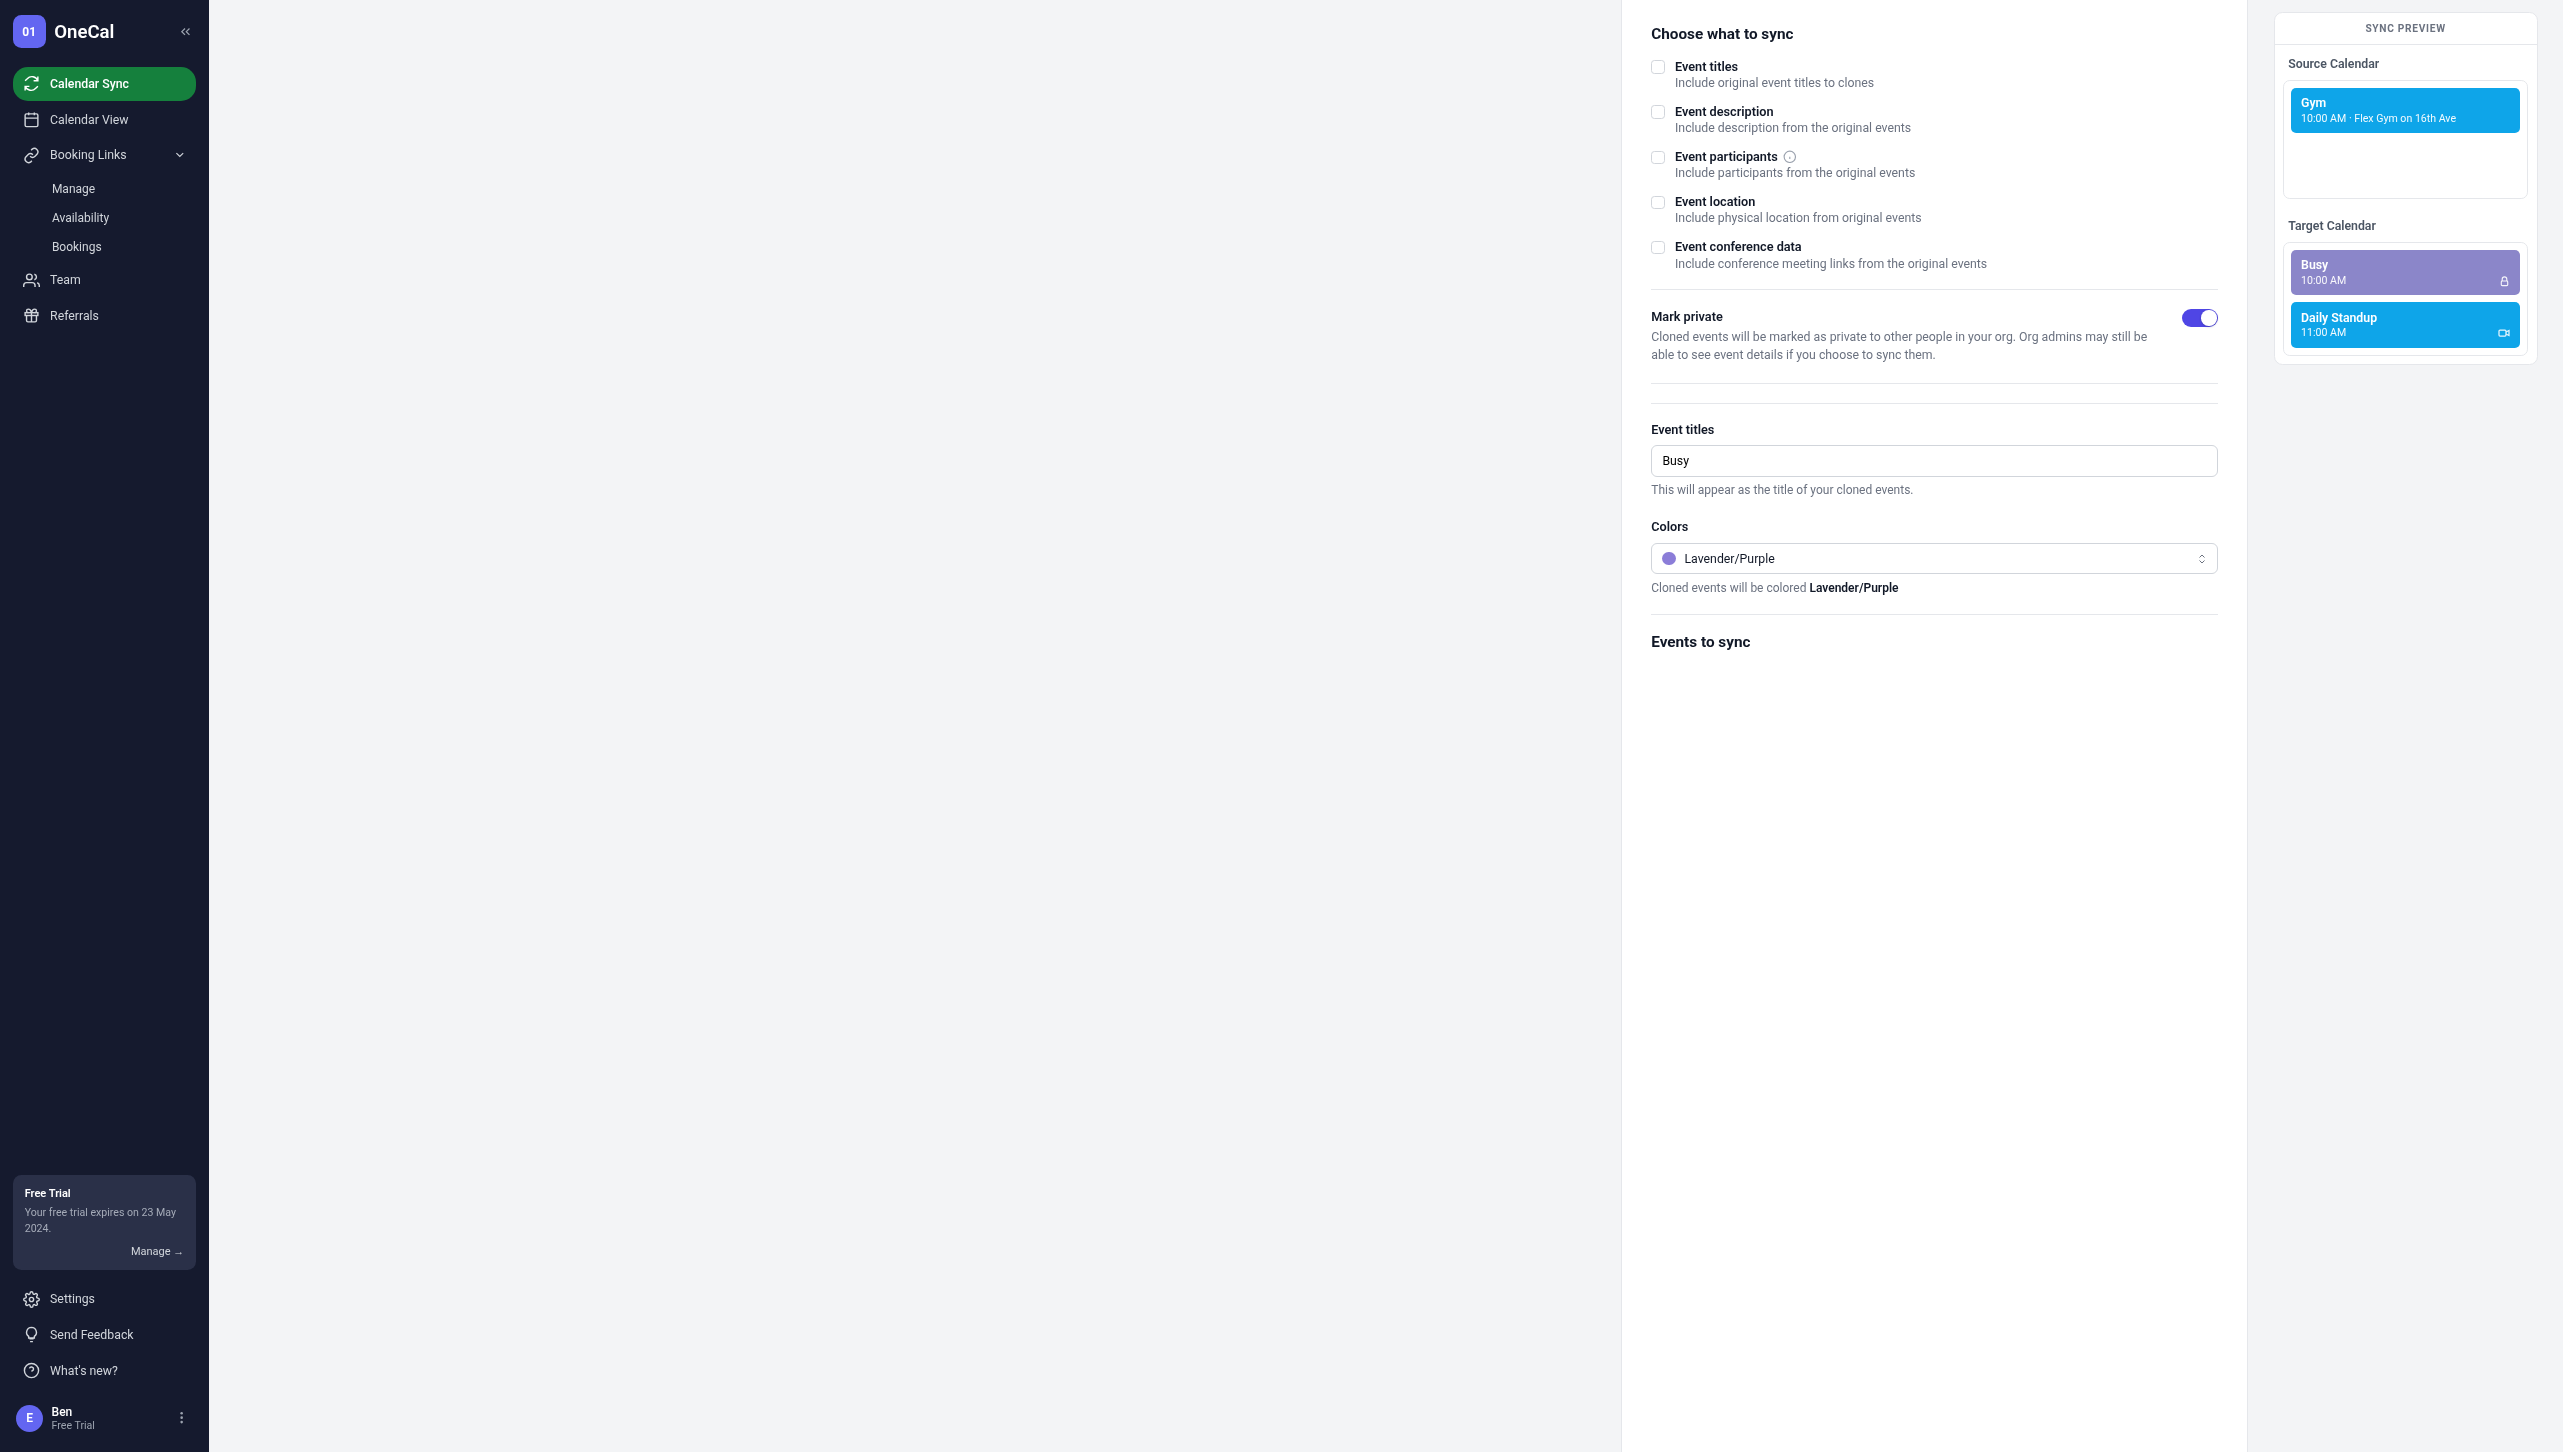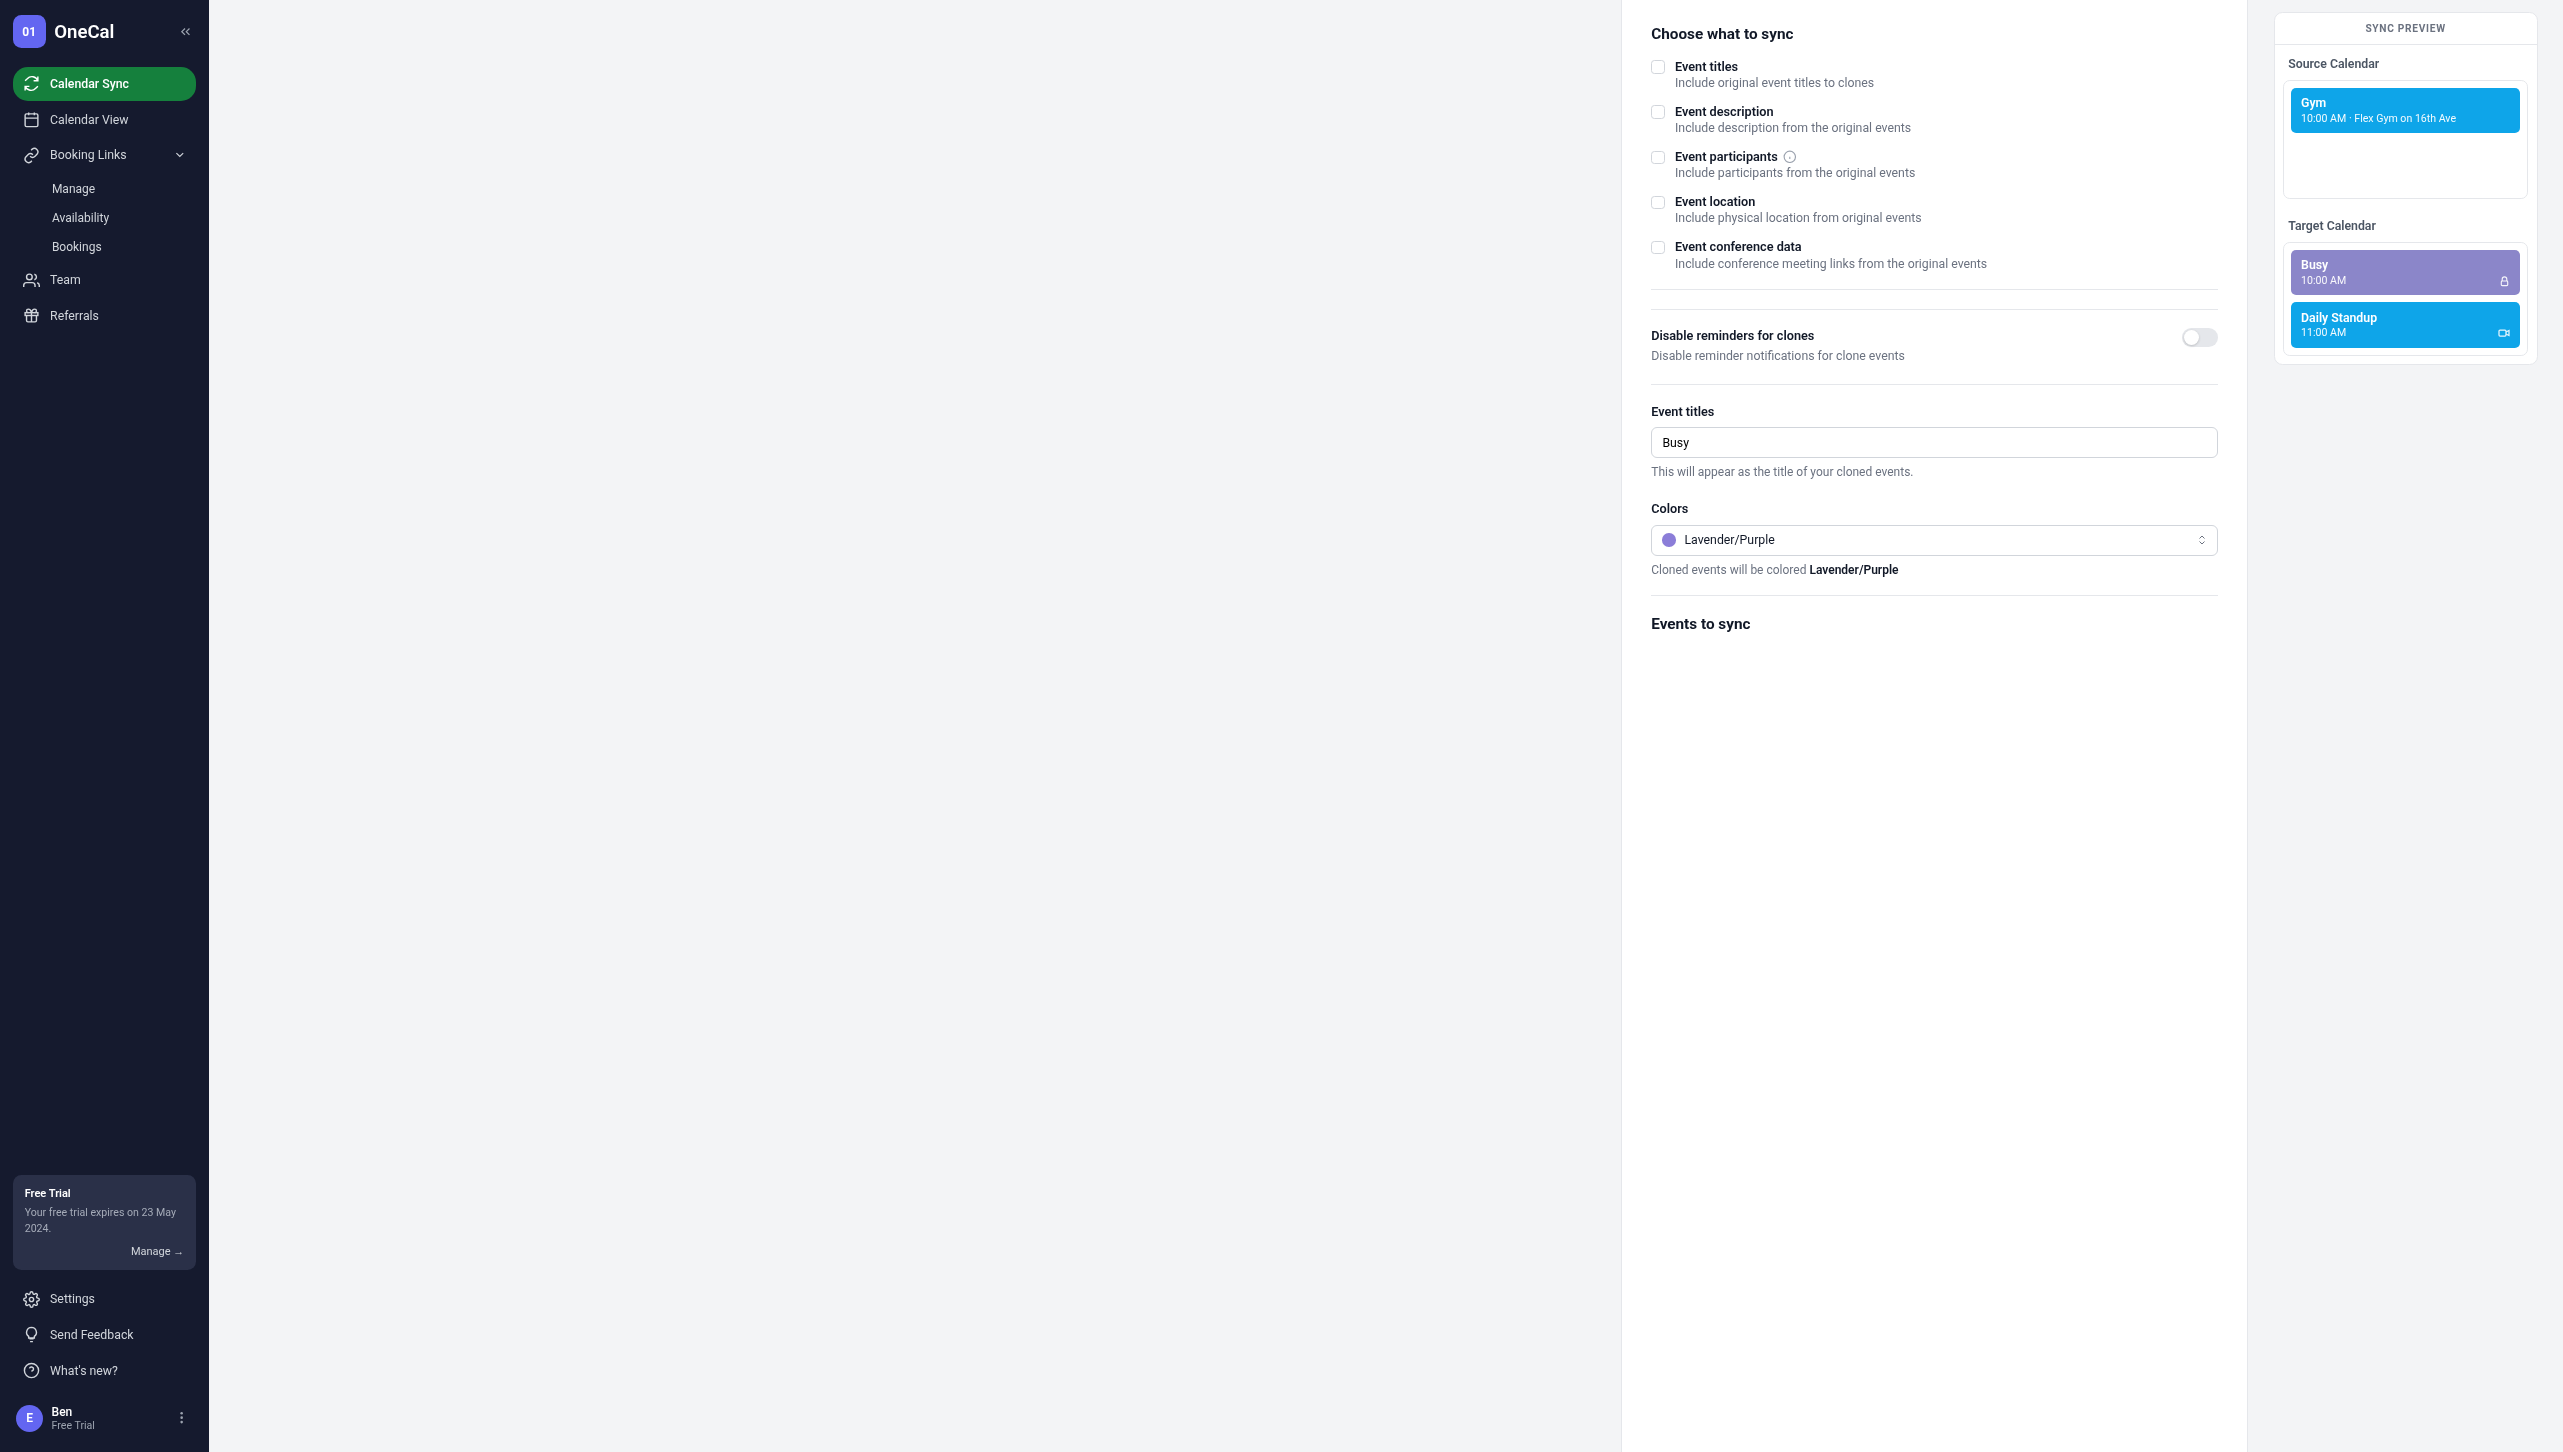--- a/index.html
+++ b/index.html
@@ -257,32 +257,32 @@
       <div class="check-row">
         <div class="checkbox"></div>
         <div>
           <div class="check-label">Event conference data</div>
           <div class="check-desc">Include conference meeting links from the original events</div>
         </div>
       </div>
       
       <div class="divider"></div>
       
-      
-      <div class="divider"></div>
-      
       <div class="toggle-row">
         <div class="toggle-text">
-          <div class="toggle-title">Disable reminders for clones</div>
-          <div class="toggle-desc">Disable reminder notifications for clone events</div>
-        </div>
-        <div class="toggle off">
+          <div class="toggle-title">Mark private</div>
+          <div class="toggle-desc">Cloned events will be marked as private to other people in your org. Org admins may still be able to see event details if you choose to sync them.</div>
+        </div>
+        <div class="toggle on">
             <div class="toggle-knob"></div>
           </div>
       </div>
+      
+      <div class="divider"></div>
+      
       
       <div class="divider"></div>
       
       <div class="field-label">Event titles</div>
       <input class="text-input" value="Busy" style="">
       <div class="help-text">This will appear as the title of your cloned events.</div>
       
       <div style="height:22px"></div>
       
       <div class="field-label">Colors</div>

